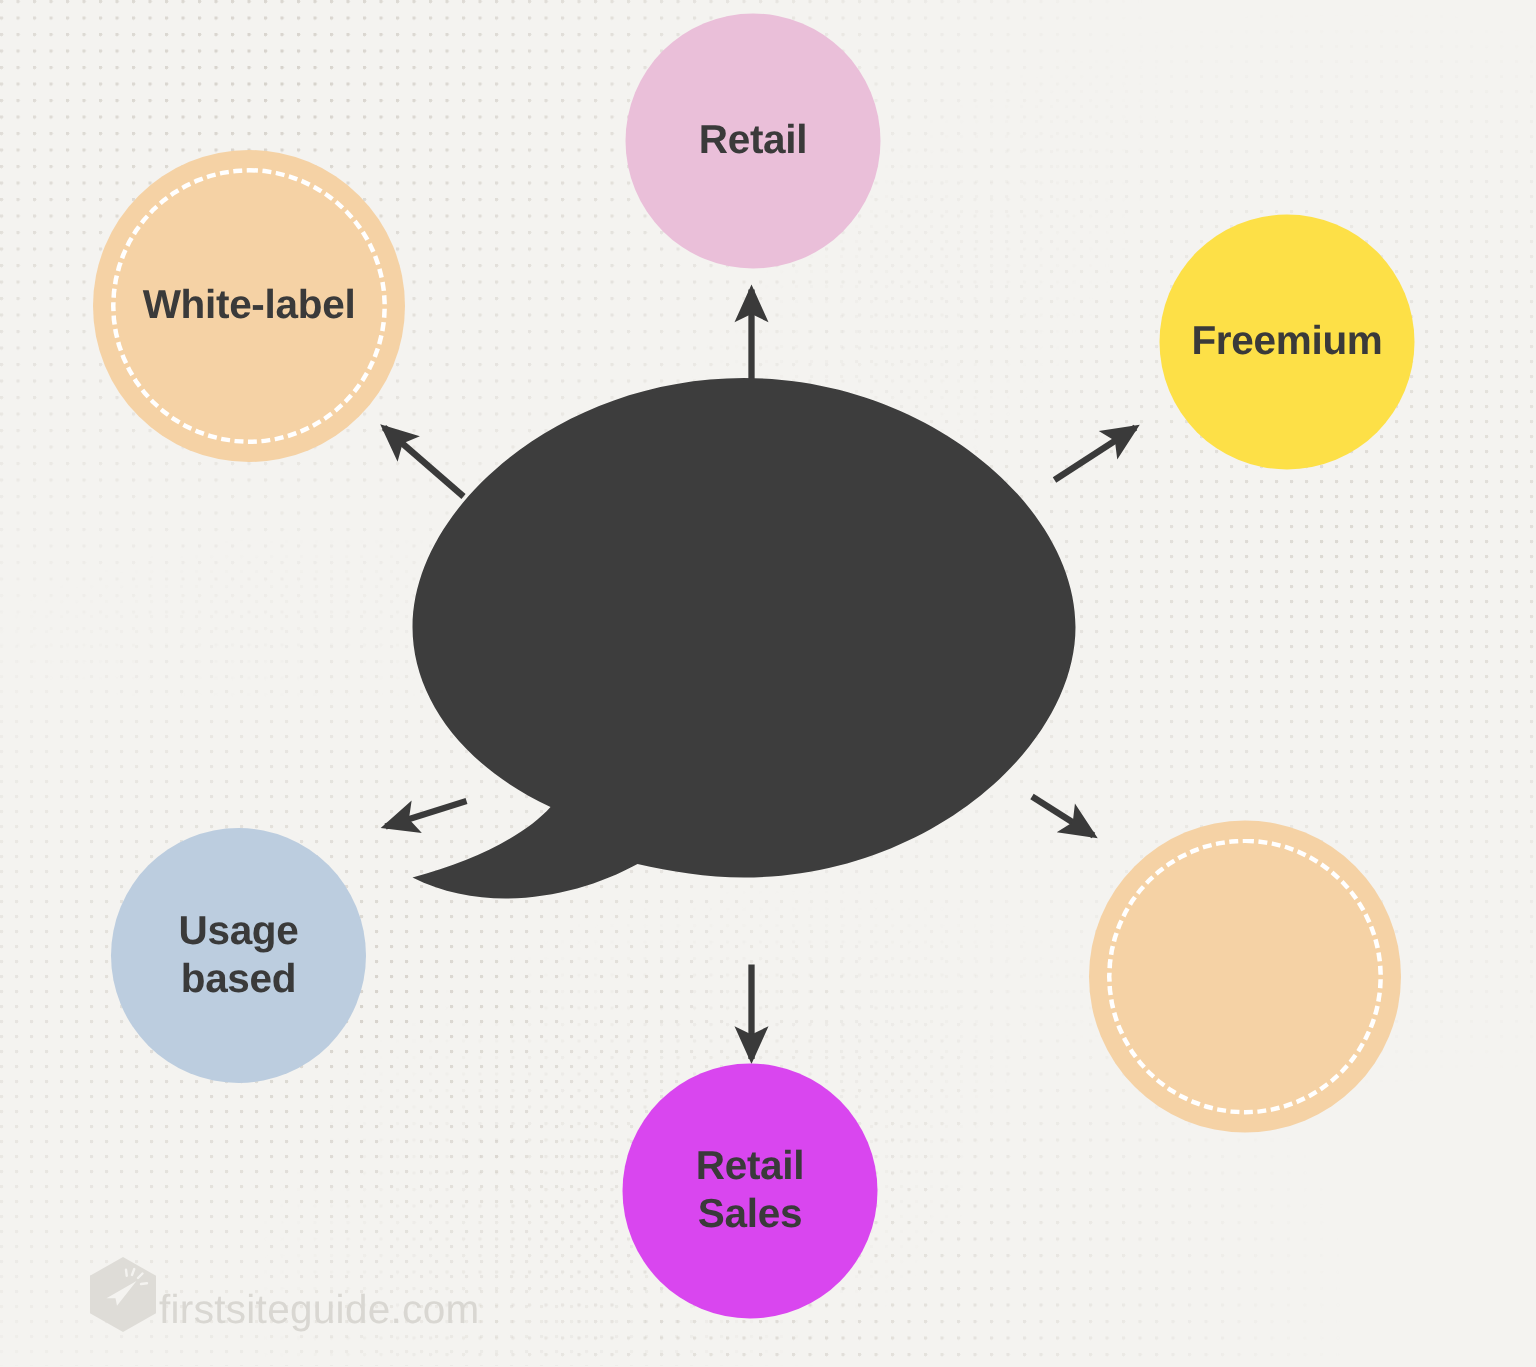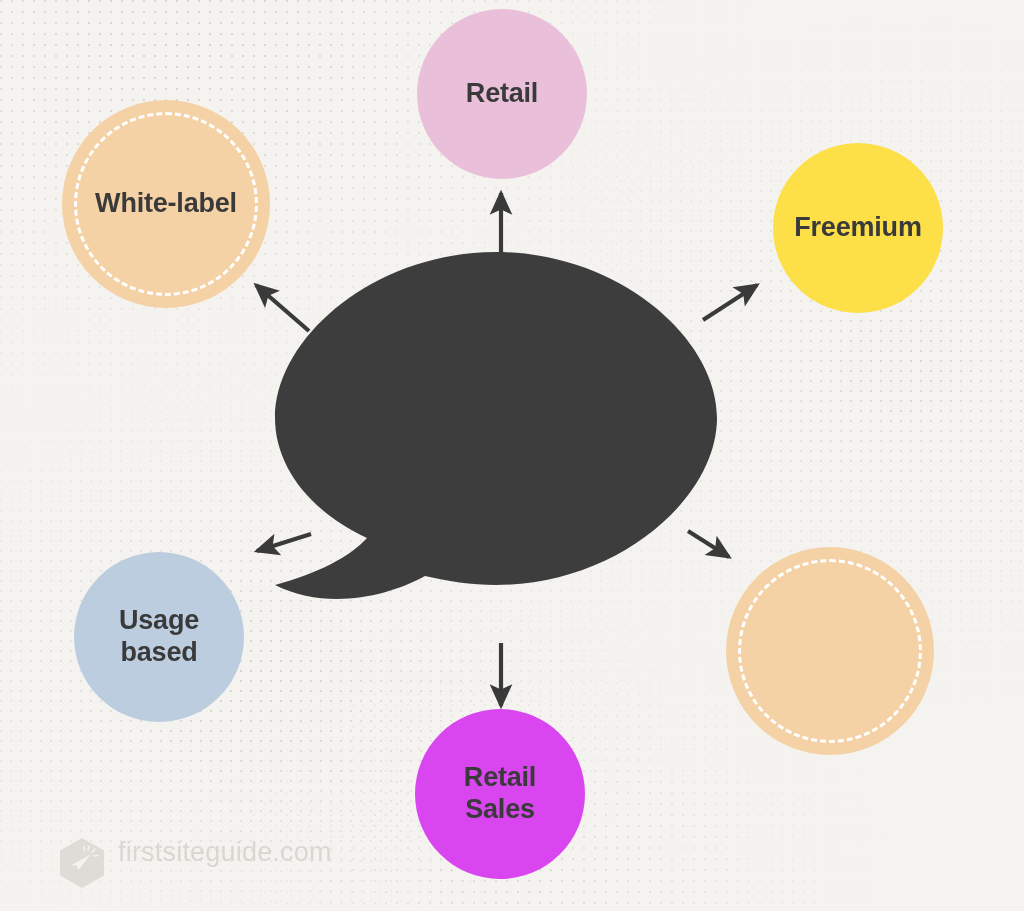--- a/index.html
+++ b/index.html
@@ -118,22 +118,21 @@
     inset: 0;
     pointer-events: none;
   }
 
   
   #watermark {
     position: absolute;
     left: 58px;
     bottom: 22px;
     display: flex;
-    align-items: flex-start;
-    gap: 12px;
+    align-items: flex-end;
     opacity: 1;
   }
   #watermark .wm-text {
     color: #d9d7d2;
     font-size: 27px;
     font-weight: normal;
     letter-spacing: 0.2px;
   }
 </style>
 </head>

